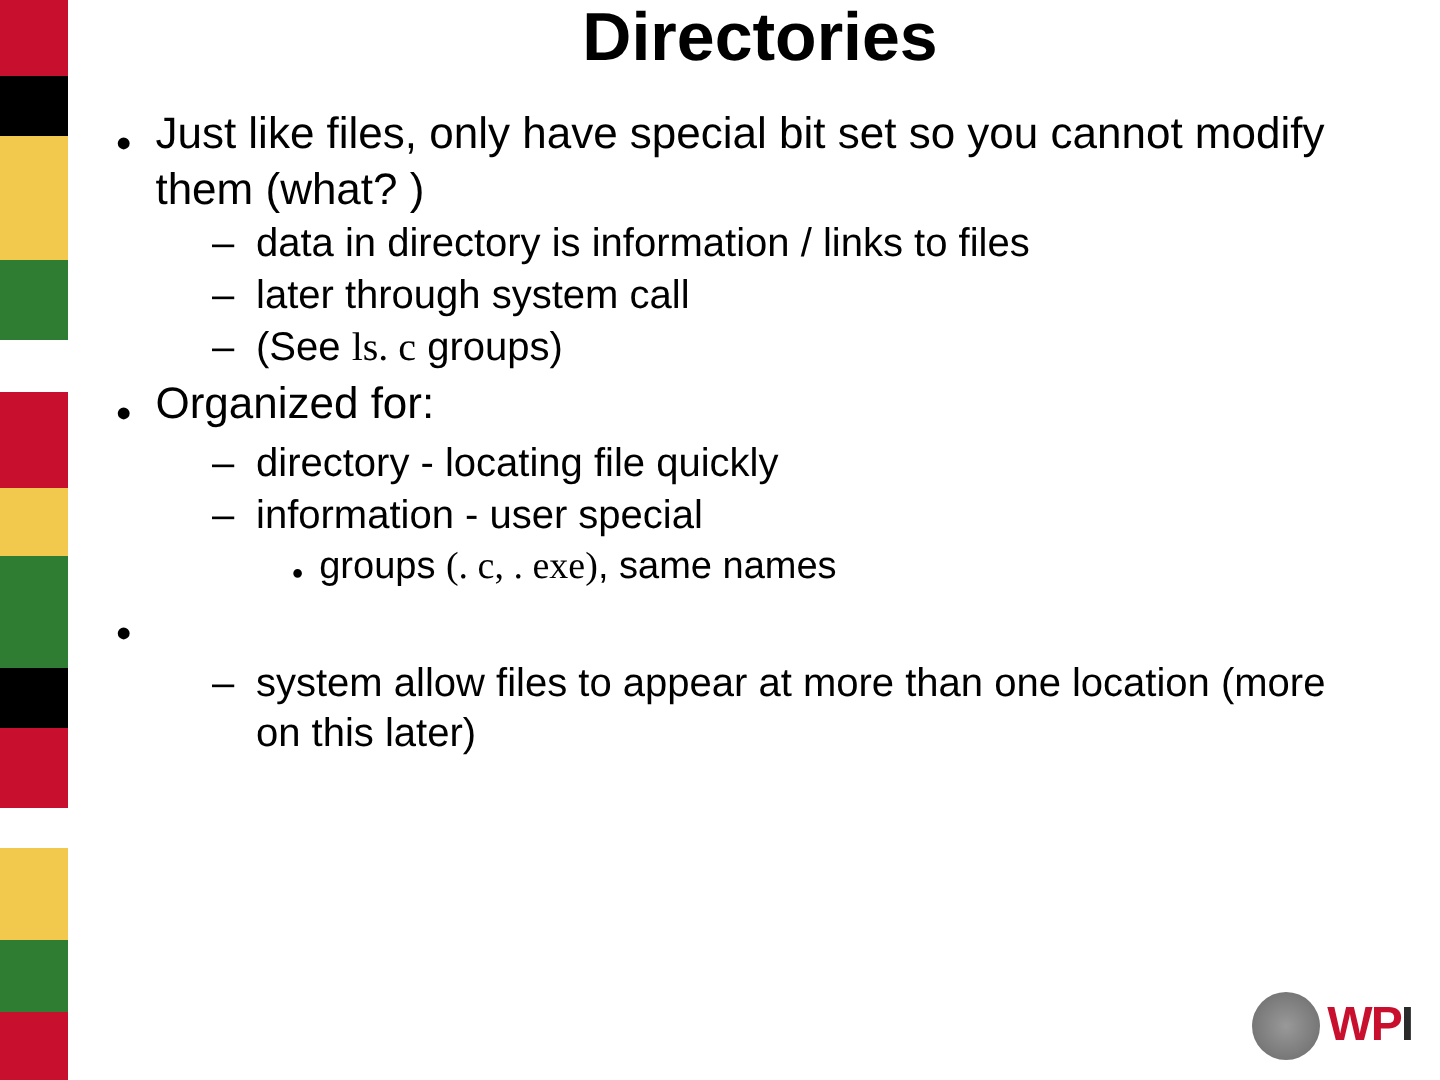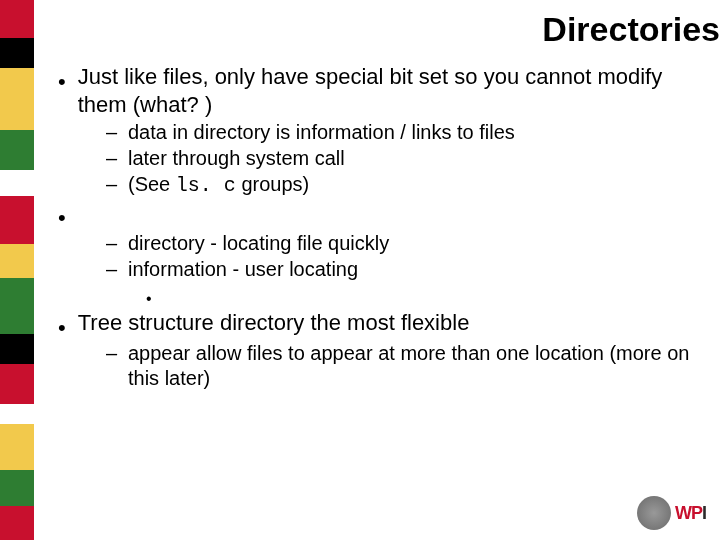--- a/index.html
+++ b/index.html
@@ -15,25 +15,24 @@
     position: absolute;
     left: 0;
     top: 0;
     width: 34px;
     height: 540px;
   }
   .stripe-segment {
     width: 100%;
   }
   .title {
-    text-align: right;
+    text-align: center;
     font-size: 34px;
     font-weight: bold;
     color: #000;
-    padding-top: 10px;
     padding-bottom: 14px;
     margin-left: 40px;
   }
   .content {
     margin-left: 58px;
     margin-right: 30px;
     font-size: 22px;
     color: #000;
     line-height: 1.25;
   }
@@ -72,39 +71,39 @@
   .subsub-row {
     display: flex;
     align-items: flex-start;
   }
   .subsub-dot {
     font-size: 16px;
     margin-right: 8px;
     margin-top: 6px;
   }
   .italic { }
-  .mono { font-family: Liberation Mono, monospace; }
+  .mono { font-family: Liberation Serif, serif; }
   .logo {
     position: absolute;
     right: 14px;
     bottom: 10px;
     display: flex;
     align-items: center;
     gap: 4px;
   }
   .logo-seal {
     width: 34px;
     height: 34px;
     border-radius: 50%;
     background: radial-gradient(circle, #999 0%, #777 70%, #555 100%);
   }
   .logo-text {
     font-family: Arial, sans-serif;
     font-weight: 900;
-    font-size: 18px;
+    font-size: 24px;
     letter-spacing: -1px;
   }
   .logo-w { color: #c8102e; }
   .logo-p { color: #c8102e; }
   .logo-i { color: #2a2a2a; }
 </style>
 </head>
 <body>
 
 <div class="side-stripe">
@@ -146,50 +145,53 @@
     <div class="sub-row">
       <div class="sub-dash">–</div>
       <div class="sub-text">
         <span>(See </span><span class="mono">ls. c</span><span> groups)</span>
       </div>
     </div>
   </div>
 
   <div class="bullet-row">
     <div class="bullet-dot">•</div>
+    <div class="bullet-text">Organized for:</div>
   </div>
   <div class="sub-list">
     <div class="sub-row">
       <div class="sub-dash">–</div>
       <div class="sub-text">
         <span class="italic">directory</span><span> - locating file quickly</span>
       </div>
     </div>
     <div class="sub-row">
       <div class="sub-dash">–</div>
       <div class="sub-text">
-        <span class="italic">information</span><span> - user locating</span>
+        <span class="italic">information</span><span> - user special</span>
       </div>
     </div>
     <div class="subsub-list">
       <div class="subsub-row">
         <div class="subsub-dot">•</div>
+        <div>
+          <span>groups </span><span class="mono">(. c,  . exe)</span><span>, same names</span>
+        </div>
       </div>
     </div>
   </div>
 
   <div class="bullet-row">
     <div class="bullet-dot">•</div>
-    <div class="bullet-text">Tree structure directory the most flexible</div>
   </div>
   <div class="sub-list">
     <div class="sub-row">
       <div class="sub-dash">–</div>
       <div class="sub-text">
-        <span class="italic">appear</span><span> allow files to appear at more than one location (more on this later)</span>
+        <span class="italic">system</span><span> allow files to appear at more than one location (more on this later)</span>
       </div>
     </div>
   </div>
 
 </div>
 
 <div class="logo">
   <div class="logo-seal"></div>
   <div class="logo-text">
     <span class="logo-w">W</span><span class="logo-p">P</span><span class="logo-i">I</span>

